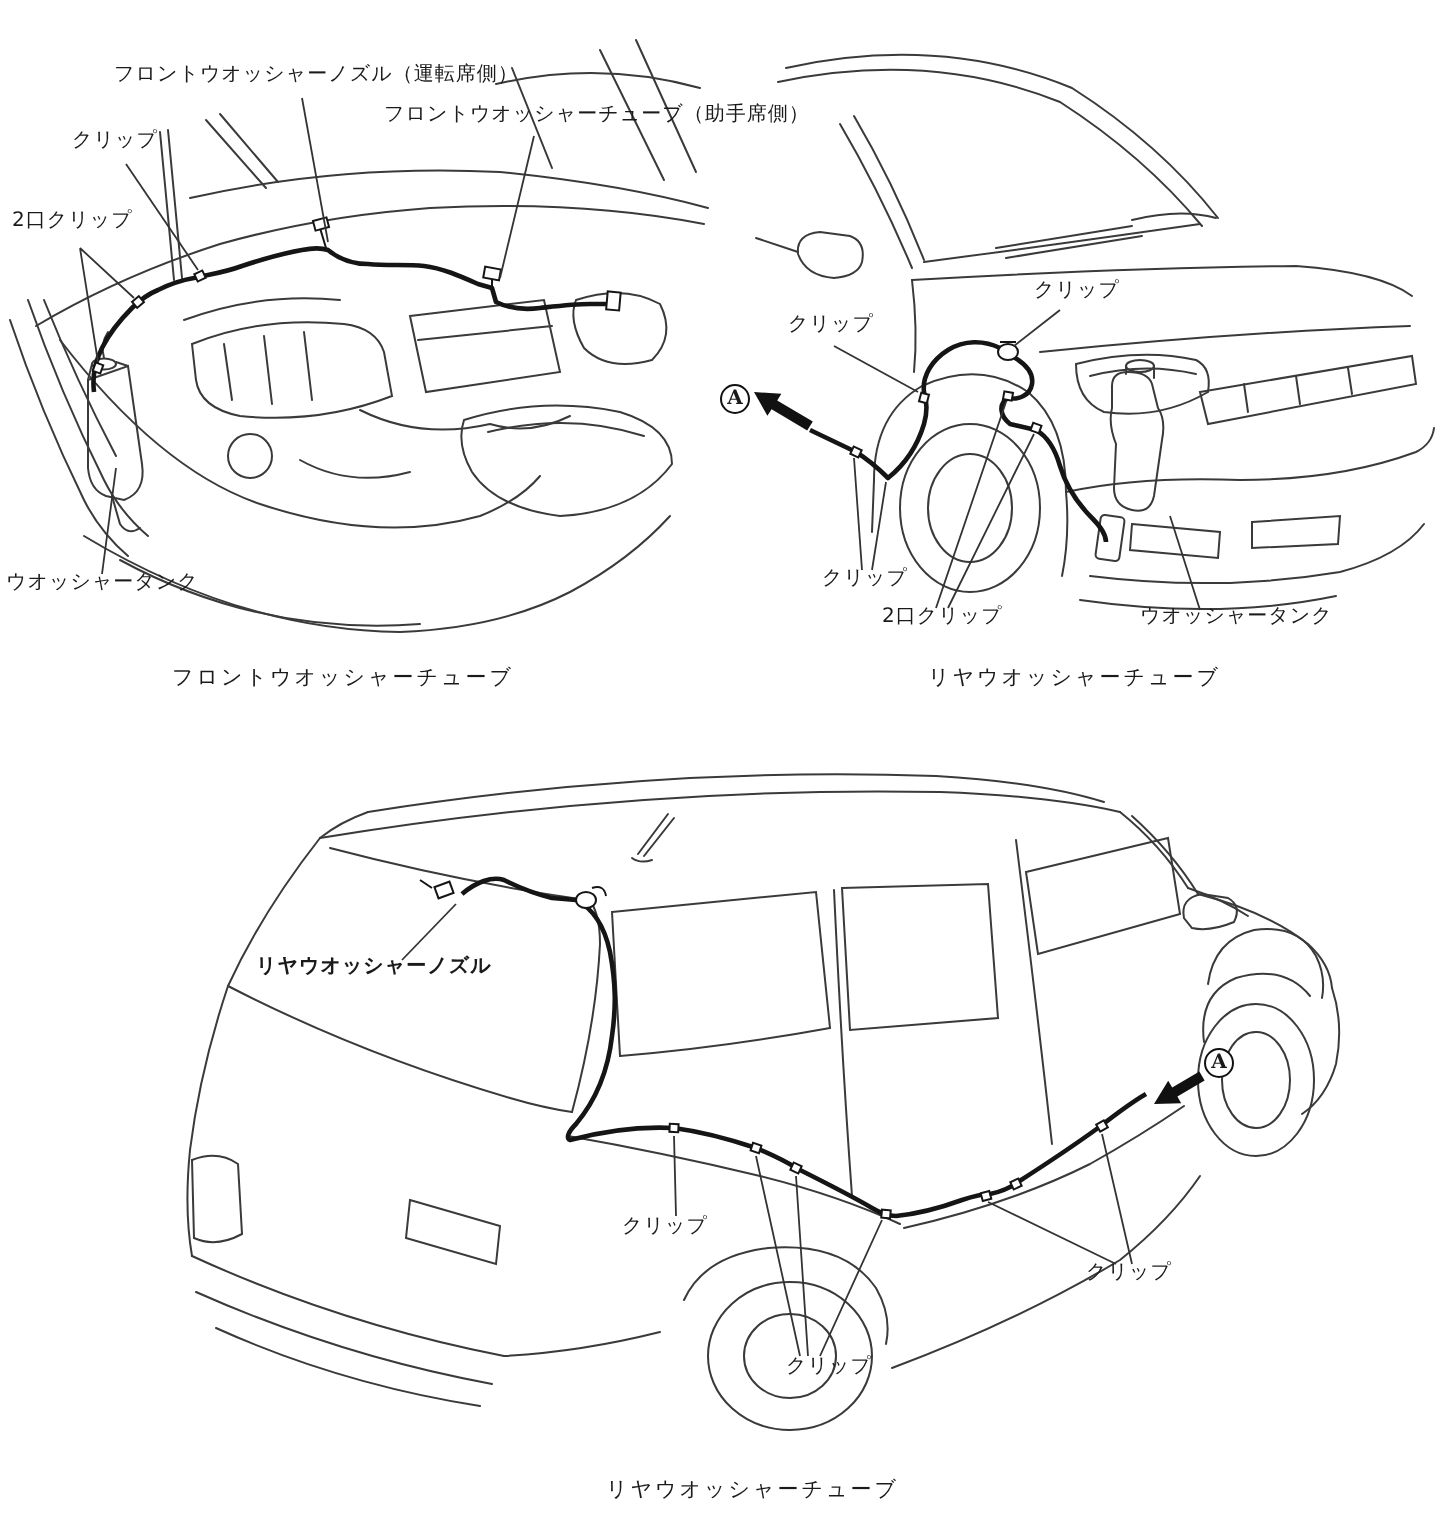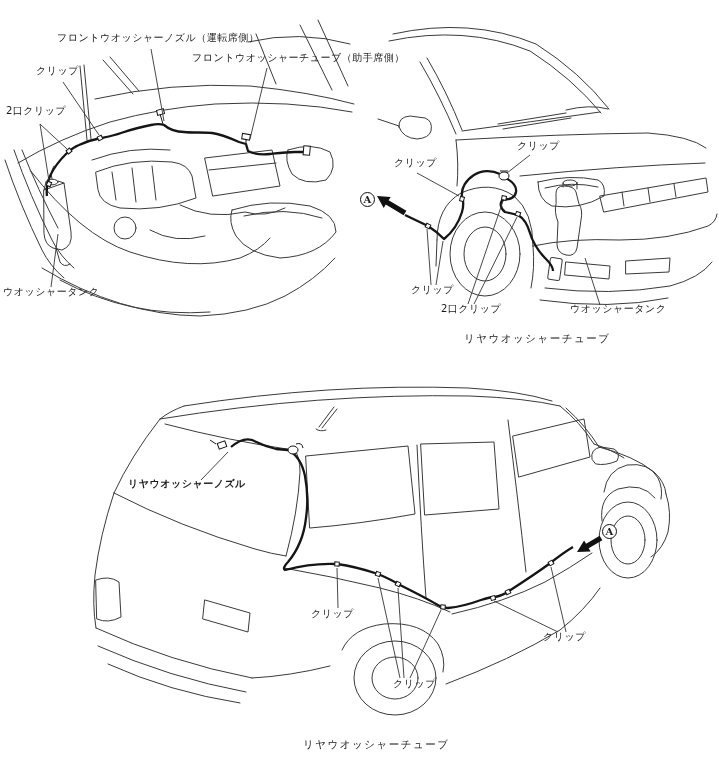--- a/index.html
+++ b/index.html
@@ -178,20 +178,21 @@
     <path d="M 400,678 L 378,578 M 404,678 L 398,588 M 410,678 L 441,610"></path>
     <path d="M 558,632 L 494,601 M 566,632 L 551,567"></path>
   </g>
 </svg>
 
 <div class="lbl" style="left:57px;top:32px;">フロントウオッシャーノズル（運転席側）</div>
 <div class="lbl" style="left:192px;top:52px;">フロントウオッシャーチューブ（助手席側）</div>
 <div class="lbl" style="left:36px;top:65px;">クリップ</div>
 <div class="lbl" style="left:6px;top:105px;">2口クリップ</div>
 <div class="lbl" style="left:3px;top:286px;">ウオッシャータンク</div>
+<div class="cap" style="left:86px;top:332px;">フロントウオッシャーチューブ</div>
 
 <div class="lbl" style="left:517px;top:140px;">クリップ</div>
 <div class="lbl" style="left:394px;top:157px;">クリップ</div>
 <div class="lbl" style="left:411px;top:284px;">クリップ</div>
 <div class="lbl" style="left:441px;top:303px;">2口クリップ</div>
 <div class="lbl" style="left:570px;top:303px;">ウオッシャータンク</div>
 <div class="marker-a" style="left:360px;top:192px;">A</div>
 <div class="cap" style="left:464px;top:332px;">リヤウオッシャーチューブ</div>
 
 <div class="lbl" style="left:128px;top:478px;font-weight:bold;">リヤウオッシャーノズル</div>

